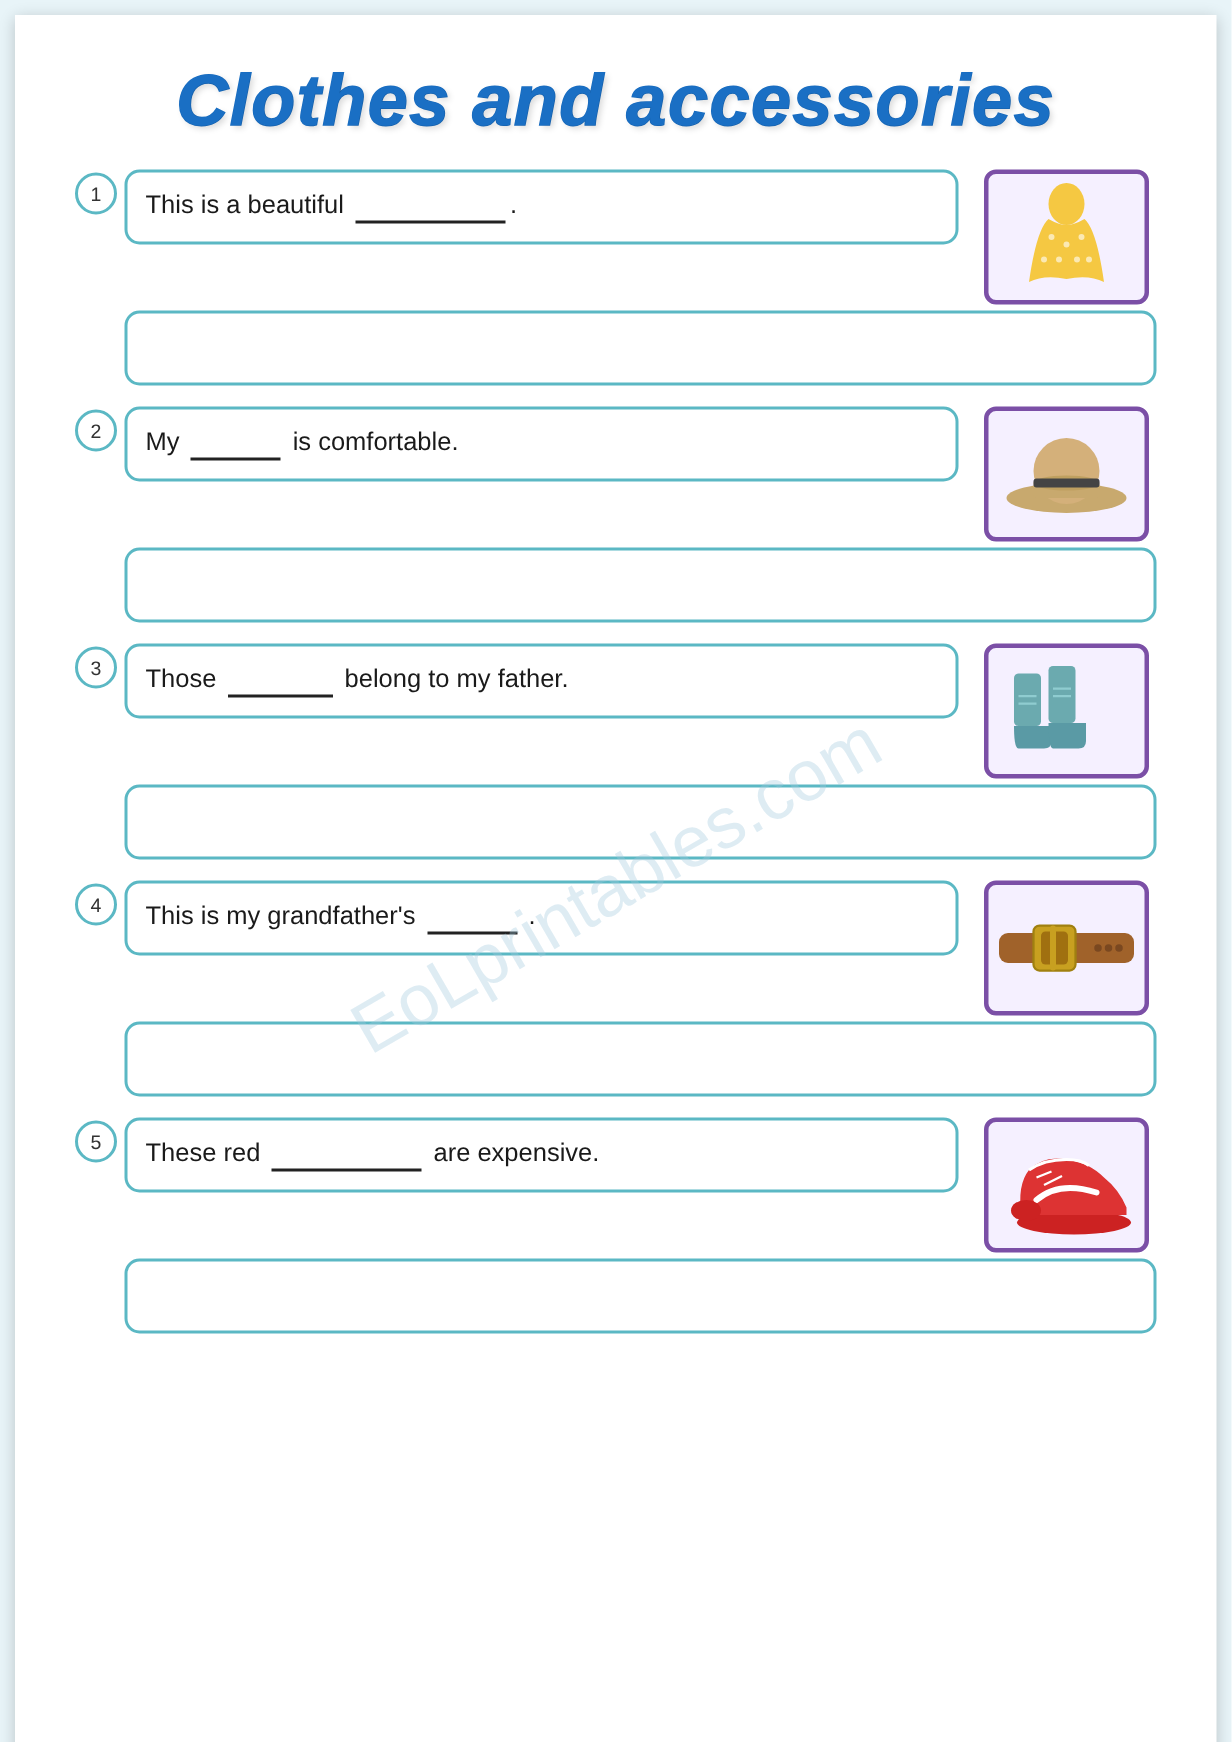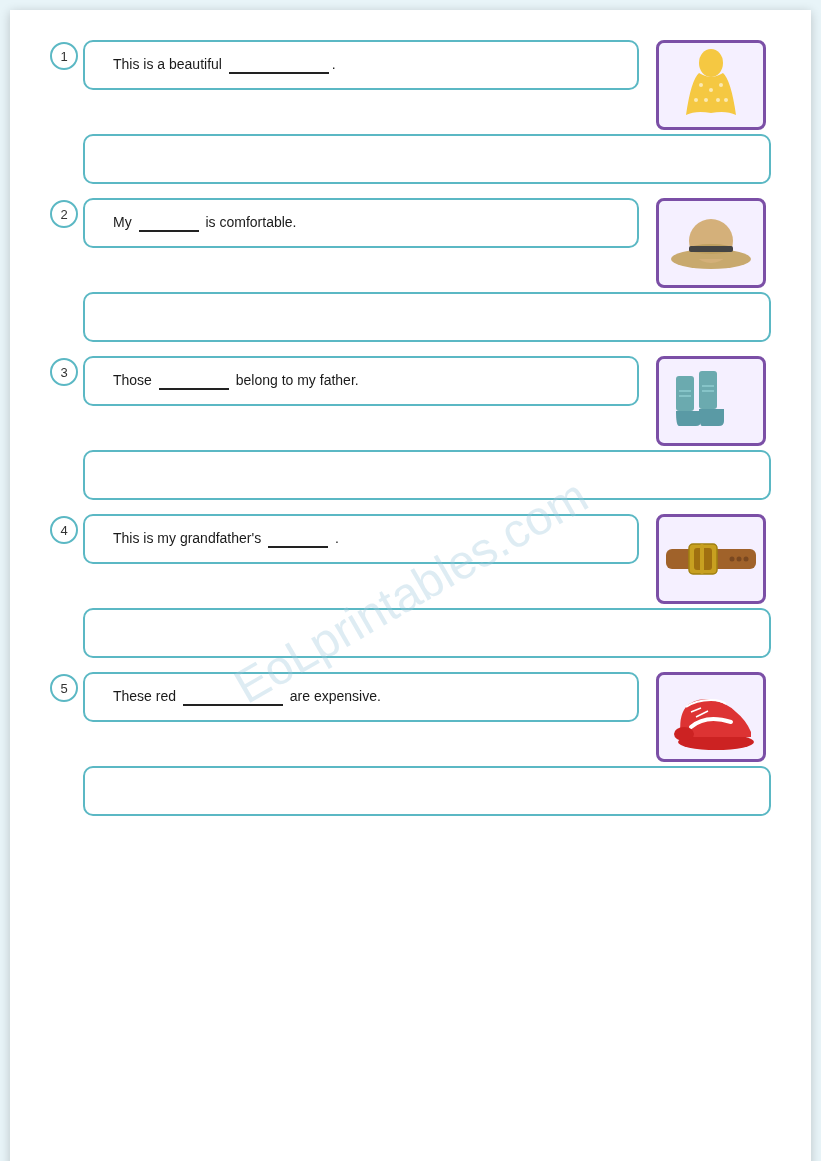--- a/index.html
+++ b/index.html
@@ -61,22 +61,22 @@
       font-family: Arial, sans-serif;
       color: #333;
       flex-shrink: 0;
       margin-right: 5px;
       margin-top: 2px;
       background: white;
     }
     .sentence-box {
       border: 2px solid #5bb8c4;
       border-radius: 10px;
-      padding: 10px 28px;
-      font-size: 14px;
+      padding: 10px 12px;
+      font-size: 17px;
       font-family: 'Comic Sans MS', cursive, sans-serif;
       color: #1a1a1a;
       flex: 1;
       min-height: 50px;
       display: flex;
       align-items: center;
     }
     .translate-box {
       border: 2px solid #5bb8c4;
       border-radius: 10px;
@@ -136,20 +136,21 @@
     }
     .blank-short { min-width: 60px; }
     .blank-long { min-width: 100px; }
   </style>
 </head>
 <body>
 
 <div class="page">
   <div class="watermark">EoLprintables.com</div>
 
+  <div class="title">Clothes and accessories</div>
 
   <div class="exercise-block">
     <div class="item-row-wrap">
       <div class="sentence-area">
         <div class="item-row">
           <div class="number-bubble">1</div>
           <div class="sentence-box">
             <span>This is a beautiful <span class="blank blank-long">&nbsp;&nbsp;&nbsp;&nbsp;&nbsp;&nbsp;&nbsp;&nbsp;&nbsp;&nbsp;&nbsp;&nbsp;</span>.</span>
           </div>
         </div>

